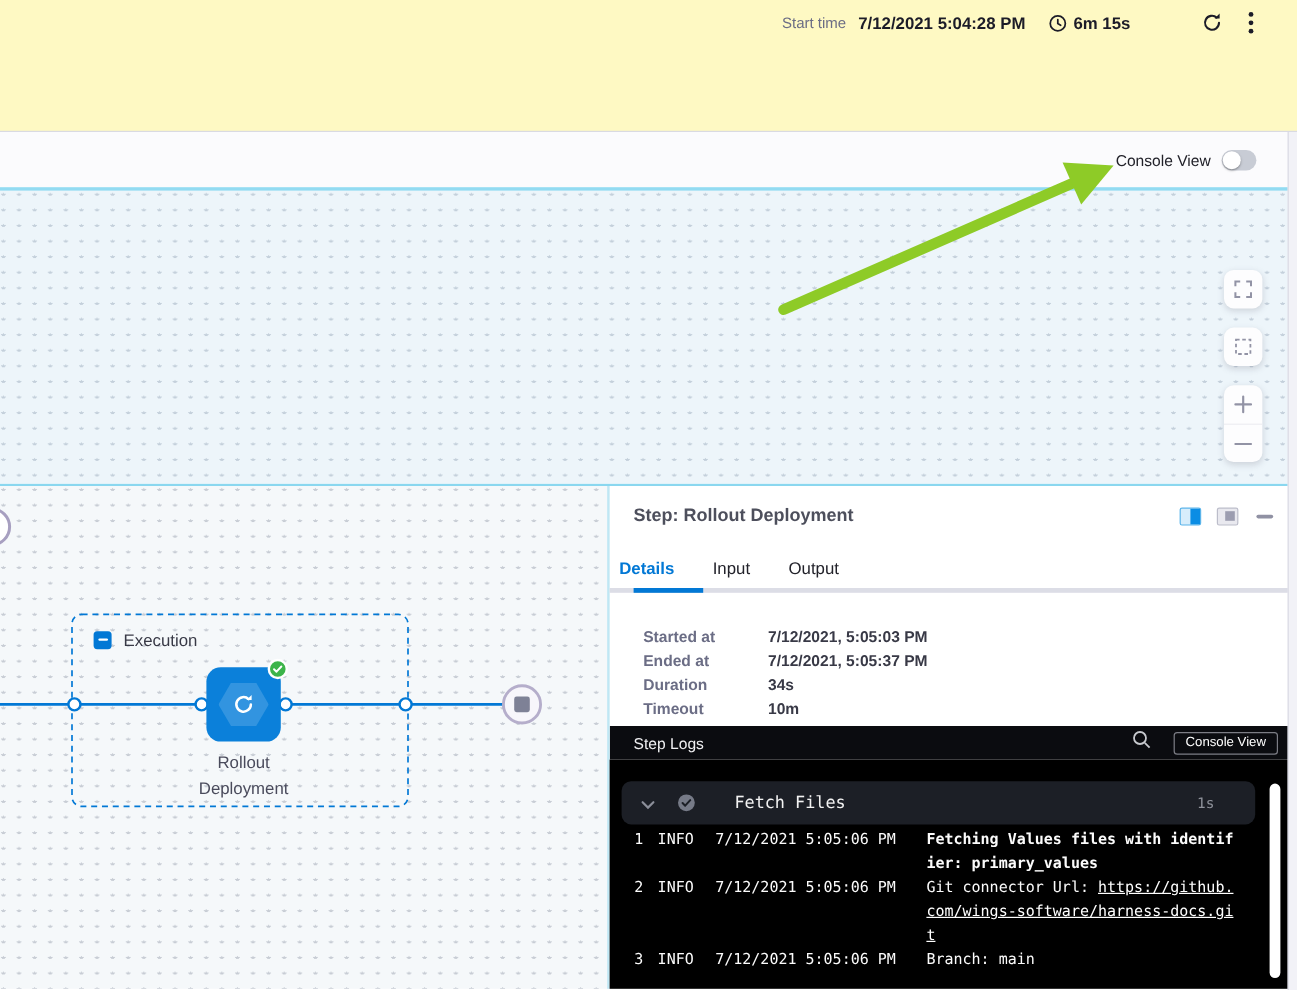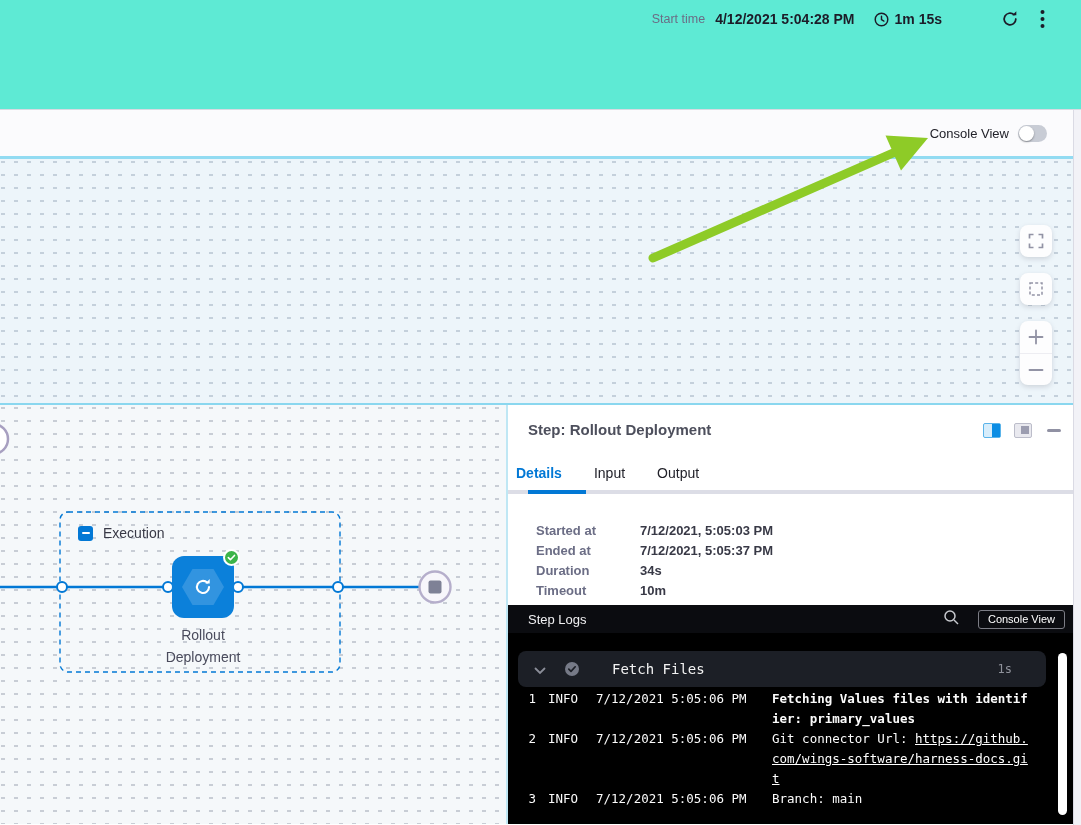--- a/index.html
+++ b/index.html
@@ -1,20 +1,20 @@
 <!DOCTYPE html>
 <html><head>
 <meta charset="utf-8">
 <style>
   * { box-sizing: border-box; margin: 0; padding: 0; }
   html,body { width:1081px; height:825px; overflow:hidden; }
   body { font-family:"Liberation Sans", sans-serif; background:#fff; position:relative; }
 
   
-  .topbar { height:110px; background:#5eead4; border-bottom:1px solid #d9dae2; position:relative; }
+  .topbar { height:110px; background:#fef9c3; border-bottom:1px solid #d9dae2; position:relative; }
   .topbar-row { position:absolute; top:9px; right:36px; display:flex; align-items:center; }
   .start-label { font-size:12.5px; color:#6b6d85; margin-right:10px; }
   .start-value { font-size:14px; font-weight:700; color:#1c1c28; }
   .clock-ico { margin-left:18px; display:flex; }
   .elapsed { font-size:14px; font-weight:700; color:#1c1c28; margin-left:5px; }
   .refresh-btn { margin-left:58px; display:flex; cursor:pointer; }
   .kebab-btn { margin-left:20px; display:flex; cursor:pointer; }
 
   
   .subbar { height:46px; background:#fbfbfd; display:flex; align-items:center; justify-content:flex-end; padding-right:34px; }
@@ -102,28 +102,28 @@
   .log-scrollbar { position:absolute; right:14px; top:20px; width:9px; height:162px; background:#fff; border-radius:5px; cursor:pointer; }
 
   .right-strip { position:absolute; right:0; top:110px; width:8px; height:715px; background:#f2f2f7; border-left:1px solid #dadae4; z-index:12; }
 </style>
 </head>
 <body>
 
 <div class="topbar">
   <div class="topbar-row">
     <span class="start-label">Start time</span>
-    <span class="start-value">4/12/2021 5:04:28 PM</span>
+    <span class="start-value">7/12/2021 5:04:28 PM</span>
     <span class="clock-ico">
       <svg width="17" height="17" viewBox="0 0 20 20">
           <circle cx="10" cy="10" r="7.4" fill="none" stroke="#1c1c28" stroke-width="1.7"></circle>
           <path d="M10 6.2v4l2.8 1.6" fill="none" stroke="#1c1c28" stroke-width="1.7" stroke-linecap="round"></path>
         </svg>
     </span>
-    <span class="elapsed">1m 15s</span>
+    <span class="elapsed">6m 15s</span>
     <span class="refresh-btn">
       <svg width="20" height="20" viewBox="0 0 24 24">
           <path d="M19 12a7 7 0 1 1-2.3-5.2" fill="none" stroke="#1c1c28" stroke-width="2.1" stroke-linecap="round"></path>
           <path d="M19.6 2.6v5h-5z" fill="#1c1c28"></path>
         </svg>
     </span>
     <span class="kebab-btn">
       <svg width="5" height="20" viewBox="0 0 5 20">
           <circle cx="2.5" cy="3" r="2" fill="#1c1c28"></circle>
           <circle cx="2.5" cy="10" r="2" fill="#1c1c28"></circle>

